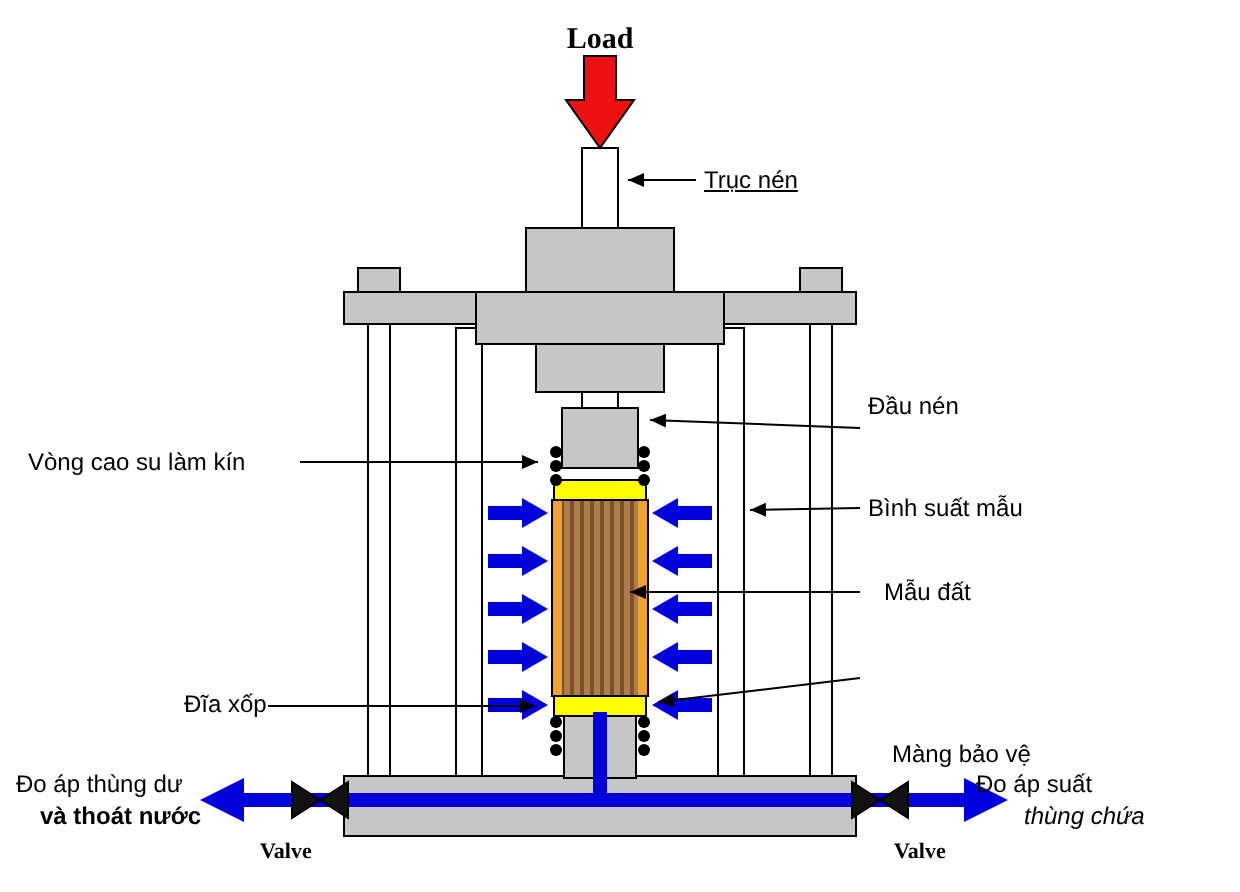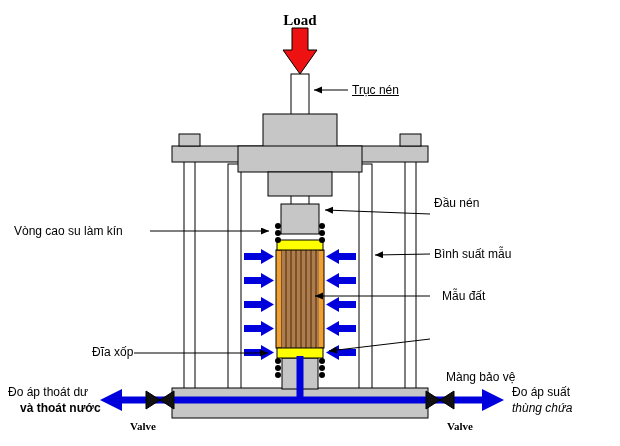--- a/index.html
+++ b/index.html
@@ -123,17 +123,17 @@
   <div class="lbl lbl-load" style="left:300px; top:13px; transform:translateX(-50%);">Load</div>
   <div class="lbl" style="left:352px; top:83px;text-decoration:underline;">Trục nén</div>
   <div class="lbl" style="left:14px; top:224px;">Vòng cao su làm kín</div>
   <div class="lbl" style="left:92px; top:345px;">Đĩa xốp</div>
   <div class="lbl" style="left:434px; top:196px;">Đầu nén</div>
   <div class="lbl" style="left:434px; top:247px;">Bình suất mẫu</div>
   <div class="lbl" style="left:442px; top:289px;">Mẫu đất</div>
   <div class="lbl" style="left:446px; top:331px;margin-top:39px;">Màng bảo vệ</div>
   <div class="lbl lbl-valve" style="left:130px; top:374px;">Valve</div>
   <div class="lbl lbl-valve" style="left:447px; top:374px;">Valve</div>
-  <div class="lbl" style="left:8px; top:385px;">Đo áp thoát dư</div>
+  <div class="lbl" style="left:8px; top:385px;">Đo áp thùng dư</div>
   <div class="lbl" style="left:20px; top:401px;font-weight:bold;">và thoát nước</div>
-  <div class="lbl" style="left:512px; top:385px;">Đo áp suất</div>
+  <div class="lbl" style="left:488px; top:385px;">Đo áp suất</div>
   <div class="lbl" style="left:512px; top:401px;font-style:italic;">thùng chứa</div>
 </div>
 
 </body></html>

